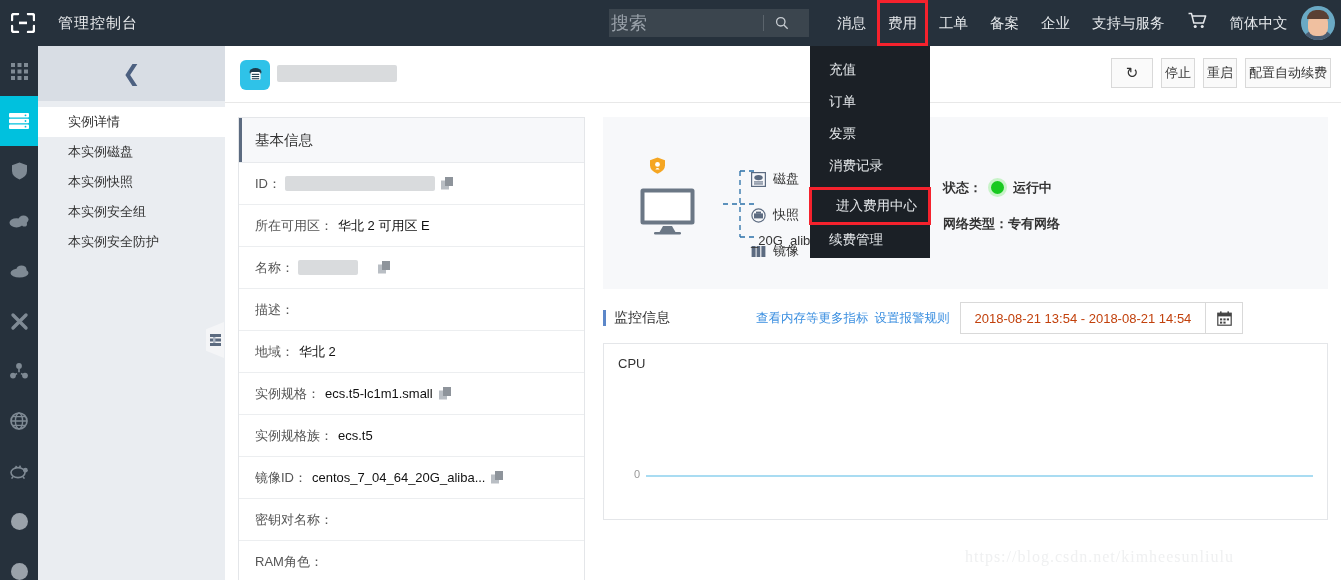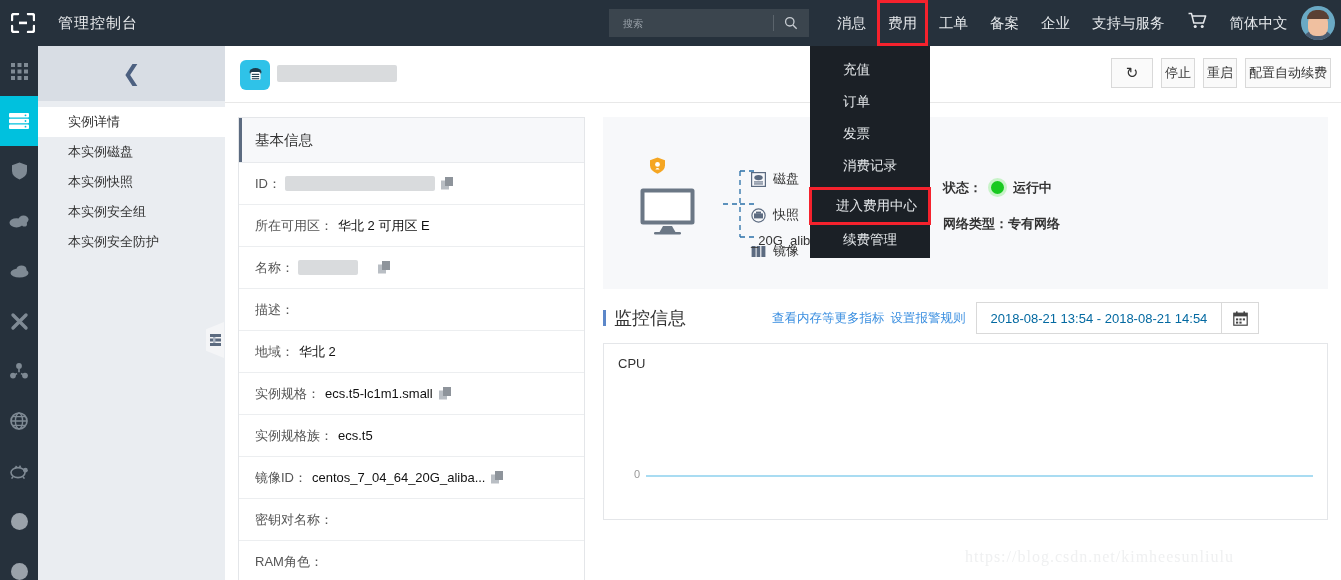--- a/index.html
+++ b/index.html
@@ -17,21 +17,21 @@
     background: #26313c; display: flex; align-items: center;
   }
   .logo-box { width: 46px; height: 46px; display: flex; align-items: center; justify-content: center; }
   .console-title { color: #e8eaec; font-size: 15px; margin-left: 12px; letter-spacing: 1px; }
   .search-wrap {
     position: absolute; left: 609px; top: 9px; width: 200px; height: 28px;
     background: #3b454e; display: flex; align-items: center;
   }
   .search-wrap input {
     background: transparent; border: 0; outline: none; color: #84cc16;
-    font-size: 10px; width: 150px; margin-left: 12px;
+    font-size: 18px; width: 150px; 
     font-family: "Liberation Sans", sans-serif;
   }
   .search-wrap input::placeholder { color: #9aa2aa; }
   .search-div { width: 1px; height: 16px; background: #5b646c; }
   .search-ico { width: 36px; display: flex; align-items: center; justify-content: center; color: #c7ccd1; }
   .nav-items { position: absolute; left: 826px; top: 0; height: 46px; display: flex; align-items: center; }
   .nav-item {
     color: #e5e8eb; font-size: 14.5px; height: 46px; line-height: 46px;
     padding: 0 11px; cursor: pointer; position: relative; white-space: nowrap;
   }
@@ -44,21 +44,21 @@
   .avatar .face { position:absolute; left: 7px; top: 6px; width: 20px; height: 24px; border-radius: 10px 10px 8px 8px; background:#f0c0a0; }
   .avatar .hair { position:absolute; left: 6px; top: 4px; width: 22px; height: 9px; border-radius: 11px 11px 0 0; background:#5a4034; }
   .avatar .body { position:absolute; left: 2px; bottom: -2px; width: 30px; height: 12px; border-radius: 14px 14px 0 0; background:#4b5d72; }
 
   
   .dropdown {
     position: absolute; left: 810px; top: 46px; width: 120px;
     background: #1b2026; z-index: 30; padding: 8px 0 2px 0;
   }
   .dd-item {
-    color: #e6e9ec; font-size: 13.5px; line-height: 32px; padding-left: 33px; cursor: pointer;
+    color: #e6e9ec; font-size: 13.5px; line-height: 32px; padding-left: 19px; cursor: pointer;
   }
   .dd-item.boxed {
     outline: 3px solid #f5222d; outline-offset: -2px; margin-top: 6px;
     padding-left: 26px; line-height: 36px; position: relative;
   }
 
   
   .rail {
     position: absolute; left: 0; top: 46px; width: 38px; height: 534px;
     background: #26313c;
@@ -152,27 +152,27 @@
   .status-col { position: absolute; left: 340px; top: 44px; font-size: 13px; color: #333; }
   .status-line { height: 36px; display: flex; align-items: flex-end; font-weight: bold; }
   .dot-green {
     width: 13px; height: 13px; border-radius: 50%; background: #18c91f;
     border: 3px solid #c8f3c8; margin: 0 6px; display: inline-block; box-sizing: content-box;
   }
   .img-line { position: absolute; left: 148px; top: 116px; font-size: 13px; color: #333; display: flex; align-items: center; }
 
   .monitor-head { display: flex; align-items: center; margin: 14px 0 10px 0; height: 30px; }
   .mh-bar { width: 3px; height: 16px; background: #5c87c9; margin-right: 8px; }
-  .mh-title { font-size: 18px; color: #333; }
+  .mh-title { font-size: 14px; color: #333; }
   .mh-links { margin-left: 86px; display: flex; gap: 6px; }
   .mh-links a { color: #3b8fe0; font-size: 12.5px; text-decoration: none; cursor: pointer; }
   .daterange {
     margin-left: 10px; display: flex; align-items: center; border: 1px solid #d9d9d9; height: 30px;
   }
-  .daterange .dr-text { padding: 0 14px; font-size: 13px; color: #0369a1; white-space: nowrap; }
+  .daterange .dr-text { padding: 0 14px; font-size: 13px; color: #c2410c; white-space: nowrap; }
   .daterange .dr-btn {
     width: 36px; height: 30px; border-left: 1px solid #d9d9d9; background: #fff;
     display: flex; align-items: center; justify-content: center; cursor: pointer; color: #444;
   }
 
   .chart-card {
     border: 1px solid #e4e6e9; height: 175px; position: relative; background: #fff;
   }
   .chart-title { position: absolute; left: 14px; top: 12px; font-size: 13px; color: #333; }
   .chart-ytick { position: absolute; left: 30px; top: 124px; font-size: 11px; color: #999; }

